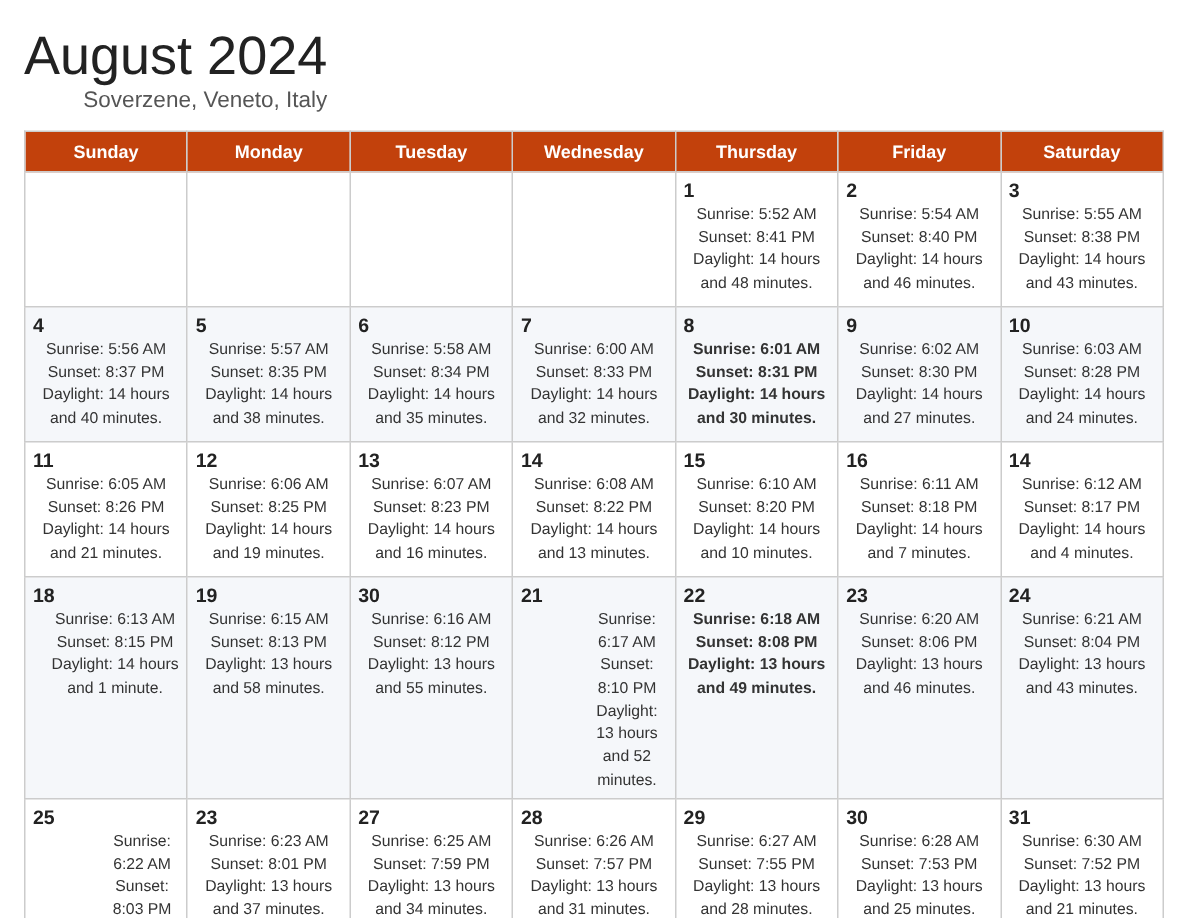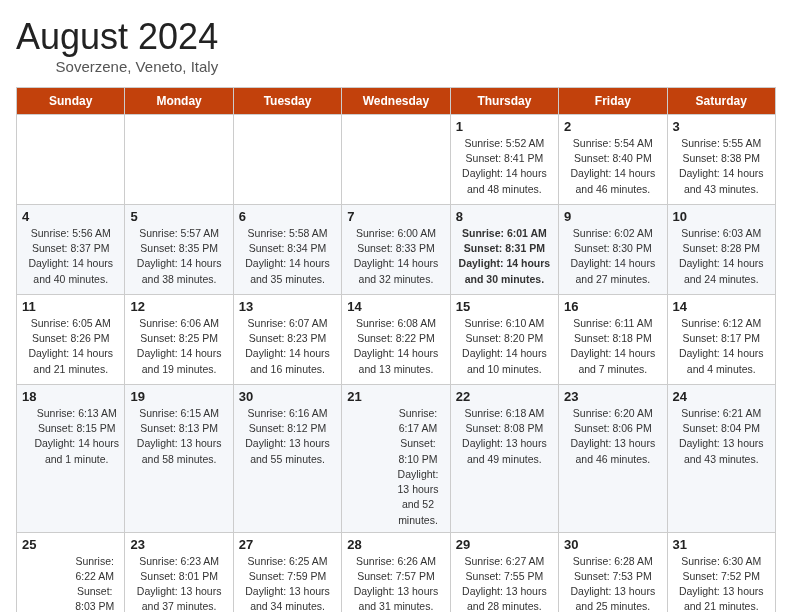--- a/index.html
+++ b/index.html
@@ -260,21 +260,21 @@
         </td>
         <td>
           <span class="day-num">21</span>
           <div class="day-info" style="white-space: pre-line; margin-left: 44px;">Sunrise: 6:17 AM
 Sunset: 8:10 PM
 Daylight: 13 hours
 and 52 minutes.</div>
         </td>
         <td>
           <span class="day-num">22</span>
-          <div class="day-info" style="white-space: pre-line;">Sunrise: 6:18 AM
+          <div class="day-info" style="white-space: pre-line; font-weight: bold;">Sunrise: 6:18 AM
 Sunset: 8:08 PM
 Daylight: 13 hours
 and 49 minutes.</div>
         </td>
         <td>
           <span class="day-num">23</span>
           <div class="day-info" style="white-space: pre-line;">Sunrise: 6:20 AM
 Sunset: 8:06 PM
 Daylight: 13 hours
 and 46 minutes.</div>

